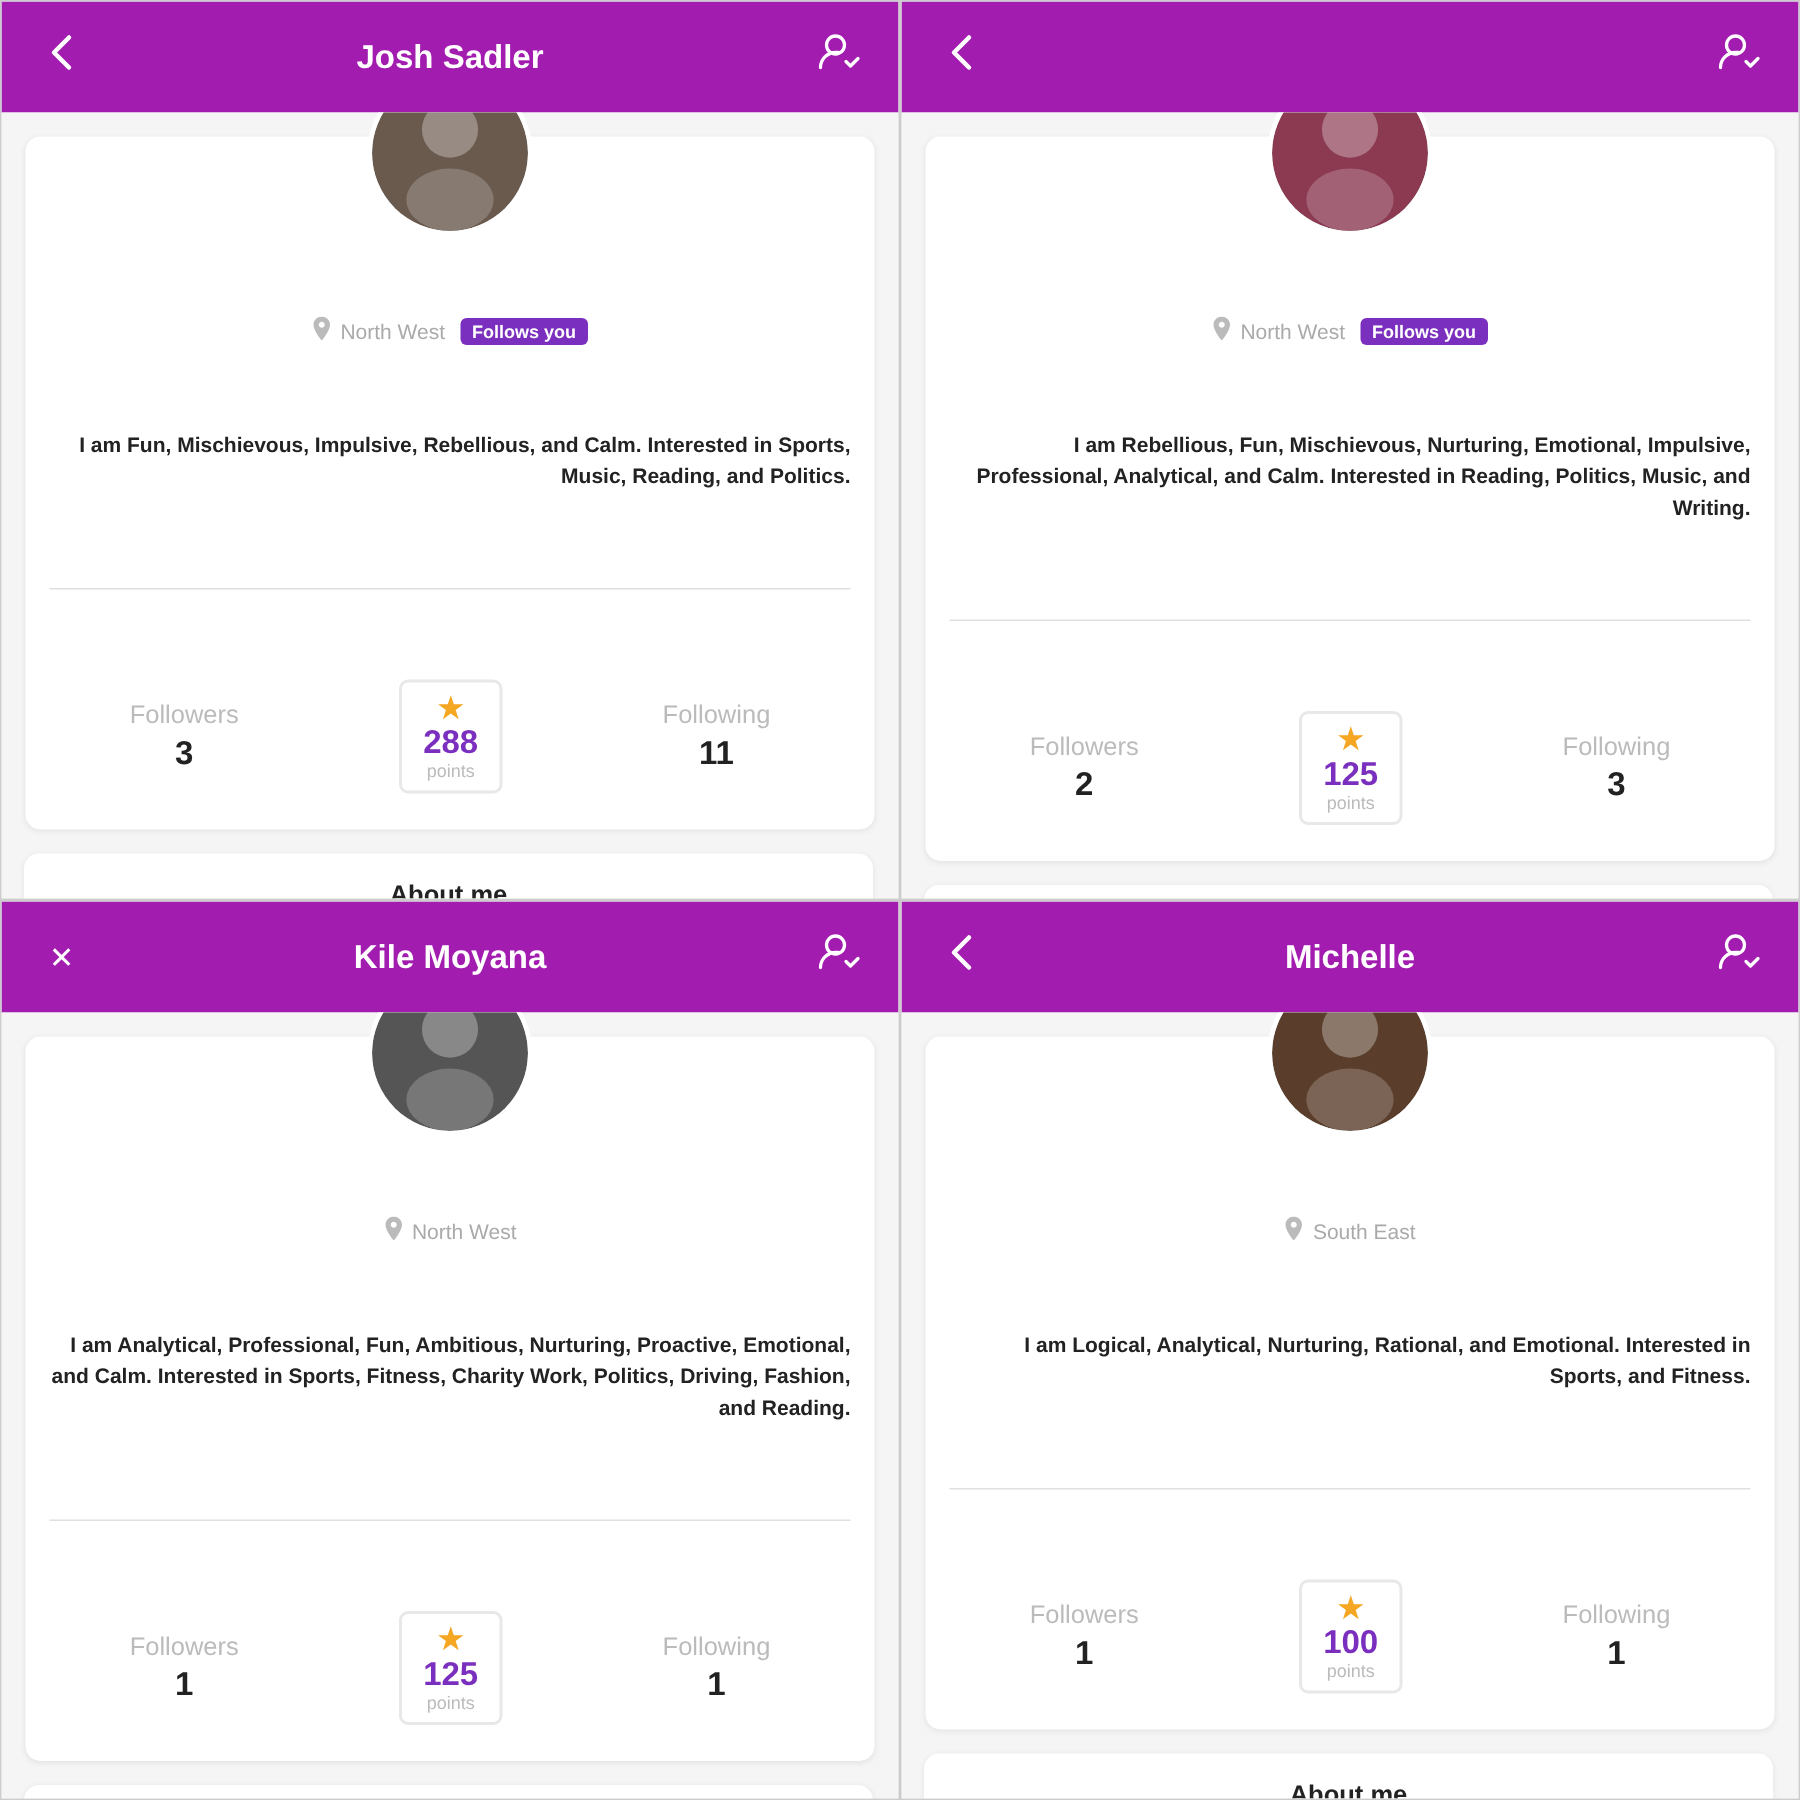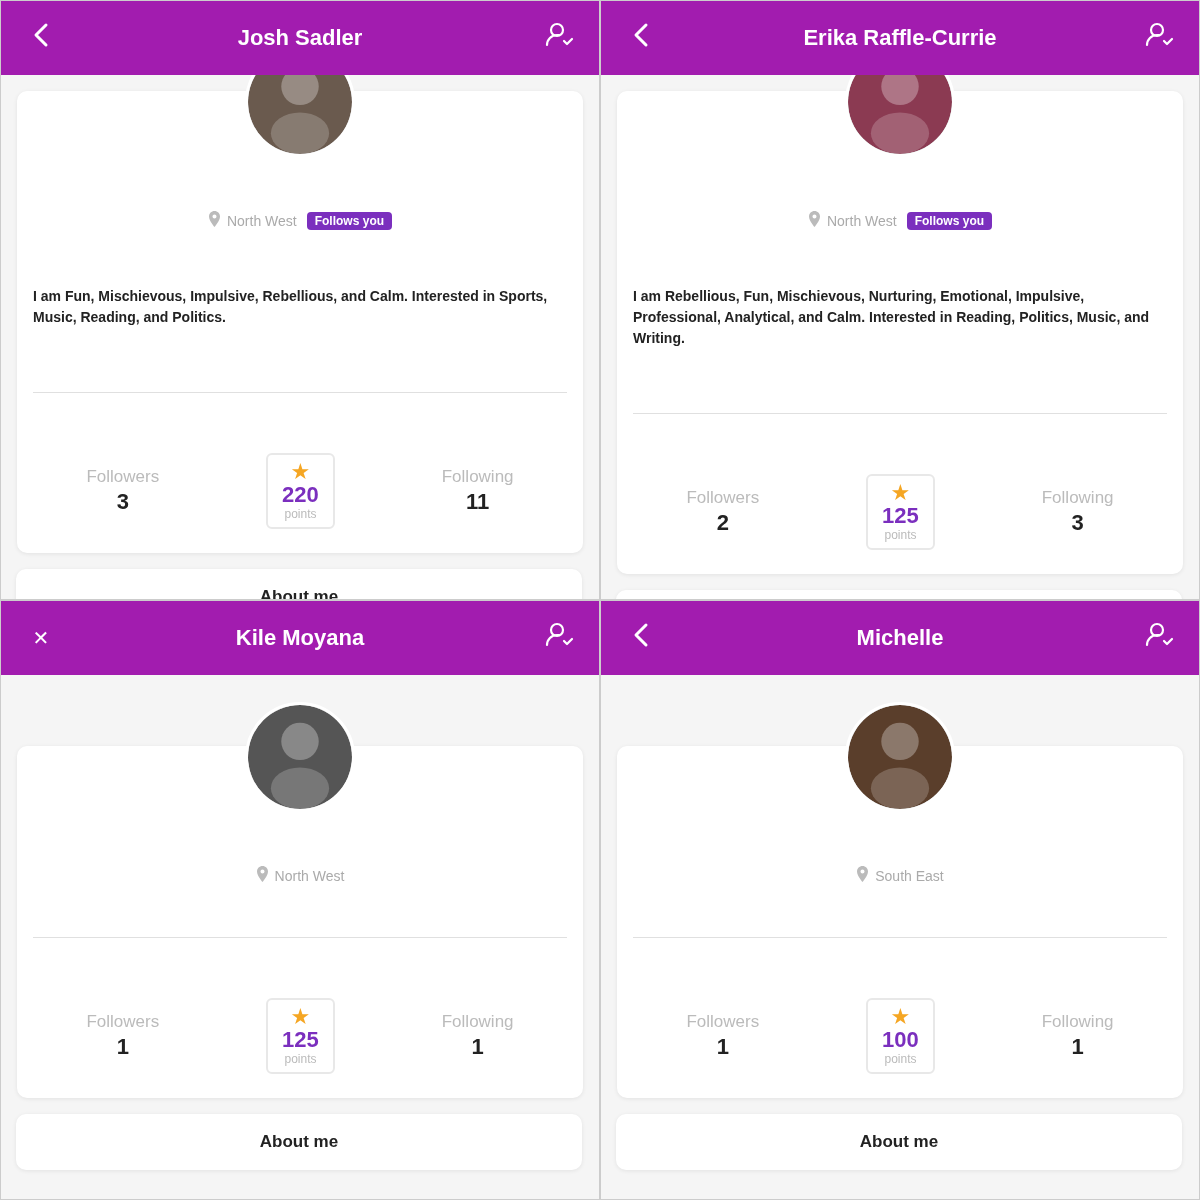--- a/index.html
+++ b/index.html
@@ -98,21 +98,21 @@
       background: #7b2fbe;
       color: white;
       font-size: 12px;
       font-weight: 600;
       border-radius: 4px;
       padding: 2px 8px;
       margin-left: 4px;
       text-align: right;
     }
     .bio-text {
-      text-align: left;
+      text-align: right;
       font-size: 14px;
       font-weight: 700;
       color: #222;
       margin: 12px 0;
       line-height: 1.5;
     }
     .divider {
       width: 100%;
       height: 1px;
       background: #e0e0e0;
@@ -212,40 +212,39 @@
         </div>
         <div class="bio-text">I am Fun, Mischievous, Impulsive, Rebellious, and Calm. Interested in Sports, Music, Reading, and Politics.</div>
         <div class="divider"></div>
         <div class="stats-row">
           <div class="stat-col">
             <div class="stat-label">Followers</div>
             <div class="stat-value">3</div>
           </div>
           <div class="points-badge">
             <div class="points-star">★</div>
-            <div class="points-number">220</div>
+            <div class="points-number">288</div>
             <div class="points-label">points</div>
           </div>
           <div class="stat-col">
             <div class="stat-label">Following</div>
             <div class="stat-value">11</div>
           </div>
         </div>
       </div>
       <div class="about-me-section">
         <div class="about-me-title">About me</div>
       </div>
     </div>
   </div>
 <div id="panel-1" class="profile-panel">
     <div class="panel-header">
       <div class="header-back"><svg width="18" height="28" viewBox="0 0 18 28" fill="none" xmlns="http://www.w3.org/2000/svg">
           <path d="M14 4L4 14L14 24" stroke="white" stroke-width="3" stroke-linecap="round" stroke-linejoin="round"></path>
         </svg></div>
-      <div class="header-title">Erika Raffle-Currie</div>
       <div class="header-icon"><svg width="32" height="32" viewBox="0 0 32 32" fill="none" xmlns="http://www.w3.org/2000/svg">
     <circle cx="14" cy="11" r="6" stroke="white" stroke-width="2.2" fill="none"></circle>
     <path d="M4 26c0-5.523 4.477-10 10-10h2" stroke="white" stroke-width="2.2" stroke-linecap="round" fill="none"></path>
     <path d="M21 22l3 3 5-5" stroke="white" stroke-width="2.2" stroke-linecap="round" stroke-linejoin="round" fill="none"></path>
   </svg></div>
     </div>
     <div class="panel-body">
       <div style="height: 55px; width: 100%; background: rgb(245, 245, 245);"></div>
       <div class="profile-card">
         <div class="avatar-wrapper"><svg viewBox="0 0 100 100" xmlns="http://www.w3.org/2000/svg" style="width:100%;height:100%;border-radius:50%;">
@@ -300,20 +299,21 @@
     <circle cx="50" cy="50" r="50" fill="#555"></circle>
     <circle cx="50" cy="35" r="18" fill="rgba(255,255,255,0.3)"></circle>
     <ellipse cx="50" cy="80" rx="28" ry="20" fill="rgba(255,255,255,0.2)"></ellipse>
   </svg></div>
         <div class="location-row">
           <span class="location-pin"><svg width="13" height="16" viewBox="0 0 13 16" fill="none" xmlns="http://www.w3.org/2000/svg">
     <path d="M6.5 0C3.46 0 1 2.46 1 5.5c0 4.125 5.5 10.5 5.5 10.5S12 9.625 12 5.5C12 2.46 9.54 0 6.5 0zm0 7.5c-1.105 0-2-.895-2-2s.895-2 2-2 2 .895 2 2-.895 2-2 2z" fill="#bbb"></path>
   </svg></span>
           <span style="color: rgb(170, 170, 170); font-size: 14px;">North West</span>
         </div>
+        <div class="bio-text">I am Analytical, Professional, Fun, Ambitious, Nurturing, Proactive, Emotional, and Calm. Interested in Sports, Fitness, Charity Work, Politics, Driving, Fashion, and Reading.</div>
         <div class="divider"></div>
         <div class="stats-row">
           <div class="stat-col">
             <div class="stat-label">Followers</div>
             <div class="stat-value">1</div>
           </div>
           <div class="points-badge">
             <div class="points-star">★</div>
             <div class="points-number">125</div>
             <div class="points-label">points</div>
@@ -348,20 +348,21 @@
     <circle cx="50" cy="50" r="50" fill="#5a3e2b"></circle>
     <circle cx="50" cy="35" r="18" fill="rgba(255,255,255,0.3)"></circle>
     <ellipse cx="50" cy="80" rx="28" ry="20" fill="rgba(255,255,255,0.2)"></ellipse>
   </svg></div>
         <div class="location-row">
           <span class="location-pin"><svg width="13" height="16" viewBox="0 0 13 16" fill="none" xmlns="http://www.w3.org/2000/svg">
     <path d="M6.5 0C3.46 0 1 2.46 1 5.5c0 4.125 5.5 10.5 5.5 10.5S12 9.625 12 5.5C12 2.46 9.54 0 6.5 0zm0 7.5c-1.105 0-2-.895-2-2s.895-2 2-2 2 .895 2 2-.895 2-2 2z" fill="#bbb"></path>
   </svg></span>
           <span style="color: rgb(170, 170, 170); font-size: 14px;">South East</span>
         </div>
+        <div class="bio-text">I am Logical, Analytical, Nurturing, Rational, and Emotional. Interested in Sports, and Fitness.</div>
         <div class="divider"></div>
         <div class="stats-row">
           <div class="stat-col">
             <div class="stat-label">Followers</div>
             <div class="stat-value">1</div>
           </div>
           <div class="points-badge">
             <div class="points-star">★</div>
             <div class="points-number">100</div>
             <div class="points-label">points</div>

